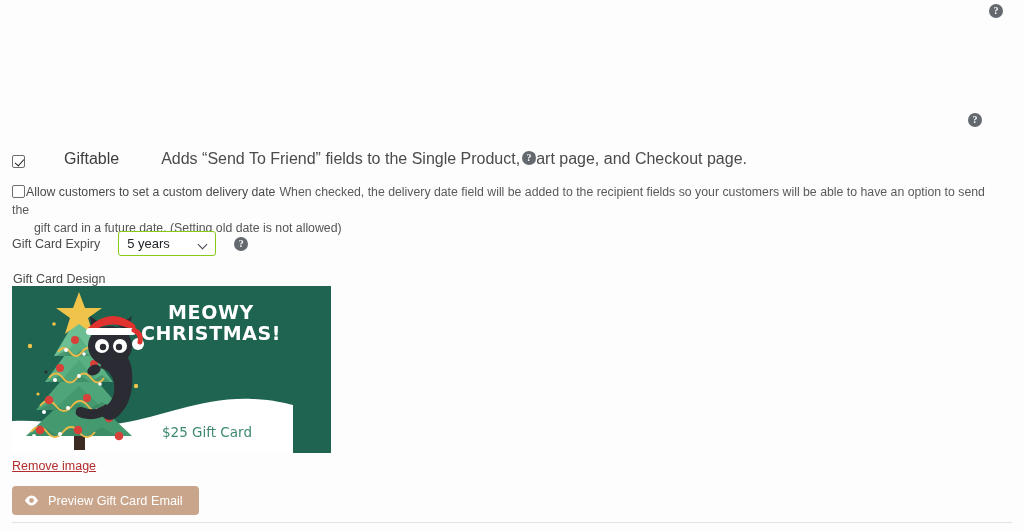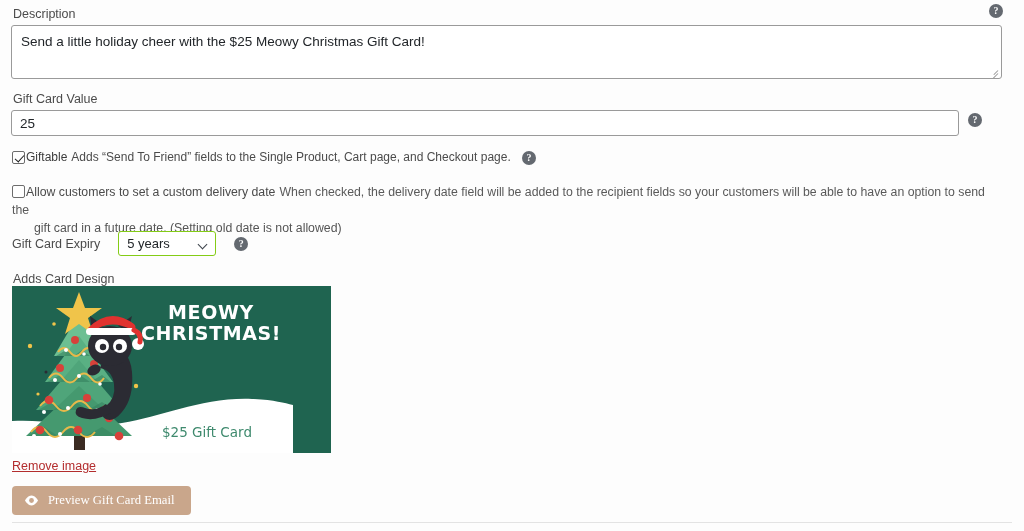--- a/index.html
+++ b/index.html
@@ -78,22 +78,22 @@
     font-size: 13.5px;
     color: #22262a;
     line-height: 22px;
     display: block;
   }
   .help-value { position: absolute; left: 968px; top: 113px; }
 
   
   .giftable-row {
     position: absolute; left: 12px; top: 150px;
-    display: flex; align-items: center;
-    font-size: 12px; color: #4b4b4b;
+    display: flex; align-items: flex-end;
+    font-size: 16px; color: #4b4b4b; gap: 38px;
   }
   .cbox {
     width: 13px; height: 13px;
     border: 1px solid #6d6d6d;
     border-radius: 2px;
     background: #fff;
     position: relative;
     flex: 0 0 auto;
     margin-top: 1px;
     cursor: pointer;
@@ -198,55 +198,39 @@
 
   
   .preview-btn {
     position: absolute; left: 12px; top: 486px;
     height: 29px;
     background: #c9a68b;
     border: none;
     border-radius: 4px;
     color: #ffffff;
     font-size: 12.7px;
-    font-family: Liberation Serif, serif;
+    font-family: Liberation Sans, sans-serif;
     padding: 0 16px 0 12px;
     display: flex; align-items: center; gap: 9px;
     cursor: pointer;
   }
   .eye { display: block; }
 
   .bottom-divider {
     position: absolute; left: 12px; bottom: 8px;
     width: 1000px; height: 1px; background: #e3e3e3;
   }
 </style>
 </head>
 <body>
 
 <div class="page">
 
-  <div class="desc-wrap">
-    <span class="field-label desc-label">Description</span>
-    <div class="textarea-box">
-      <span>Send a little holiday cheer with the $25 Meowy Christmas Gift Card!</span>
-      <span class="resize-grip">
-        <i class="grip1"></i>
-          <i class="grip2"></i>
-      </span>
-    </div>
-  </div>
   <span class="help-icon help-desc">?</span>
 
-  <div class="value-wrap">
-    <span class="field-label value-label">Gift Card Value</span>
-    <div class="text-input">
-      <span>25</span>
-    </div>
-  </div>
   <span class="help-icon help-value">?</span>
 
   <div class="giftable-row">
     <span class="cbox checked"></span>
     <span class="giftable-strong">Giftable</span>
     <span class="giftable-desc">Adds “Send To Friend” fields to the Single Product, Cart page, and Checkout page.</span>
   </div>
   <span class="help-icon help-giftable">?</span>
 
   <div class="delivery-row">
@@ -256,21 +240,21 @@
 
   <div class="expiry-row">
     <span class="expiry-label">Gift Card Expiry</span>
     <div class="select-box">
       <span>5 years</span>
       <span class="chev"></span>
     </div>
     <span class="help-icon">?</span>
   </div>
 
-  <span class="field-label design-label">Adds Card Design</span>
+  <span class="field-label design-label">Gift Card Design</span>
 
   <div class="card">
     <svg class="snow" viewBox="0 0 281 76" preserveAspectRatio="none">
       <path d="M0 44 C 40 42, 70 52, 110 46 C 150 40, 190 20, 240 22 C 262 23, 272 26, 281 28 L281 76 L0 76 Z" fill="#ffffff"></path>
     </svg>
 
     <svg style="position:absolute;left:4px;top:4px;" width="135" height="163" viewBox="0 0 135 163">
 
       <g fill="#f0c44a">
         <circle cx="14" cy="56" r="2.2"></circle>

